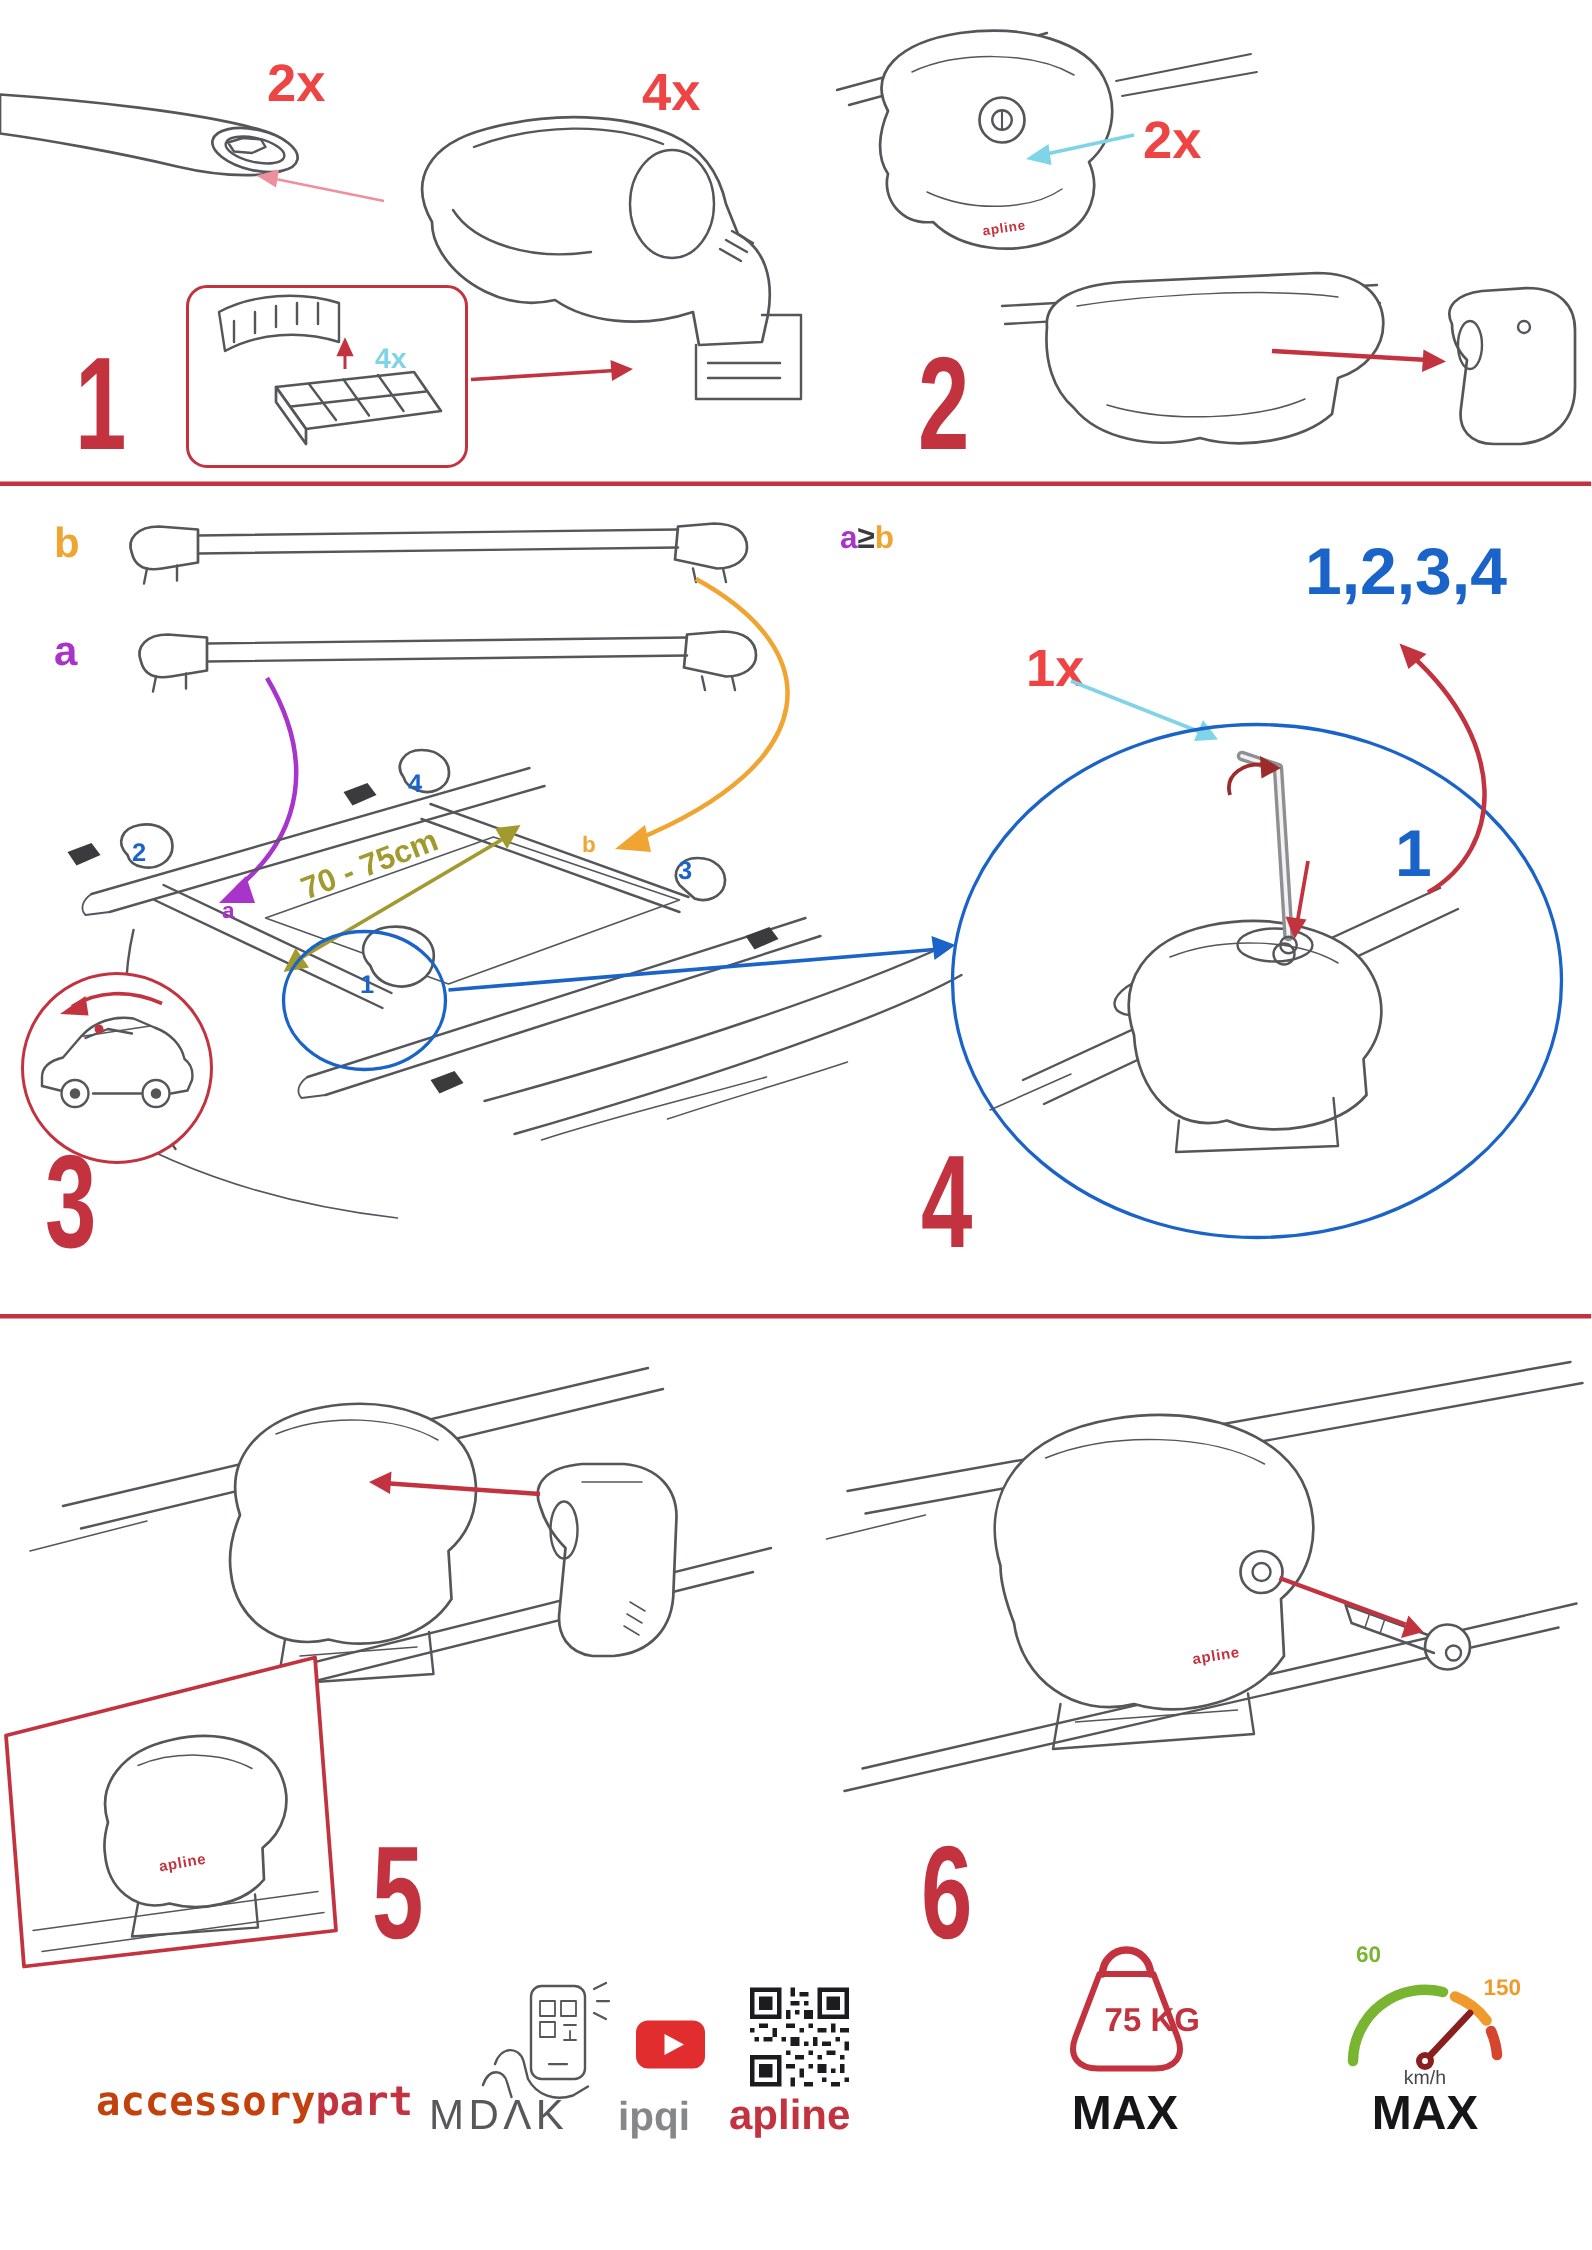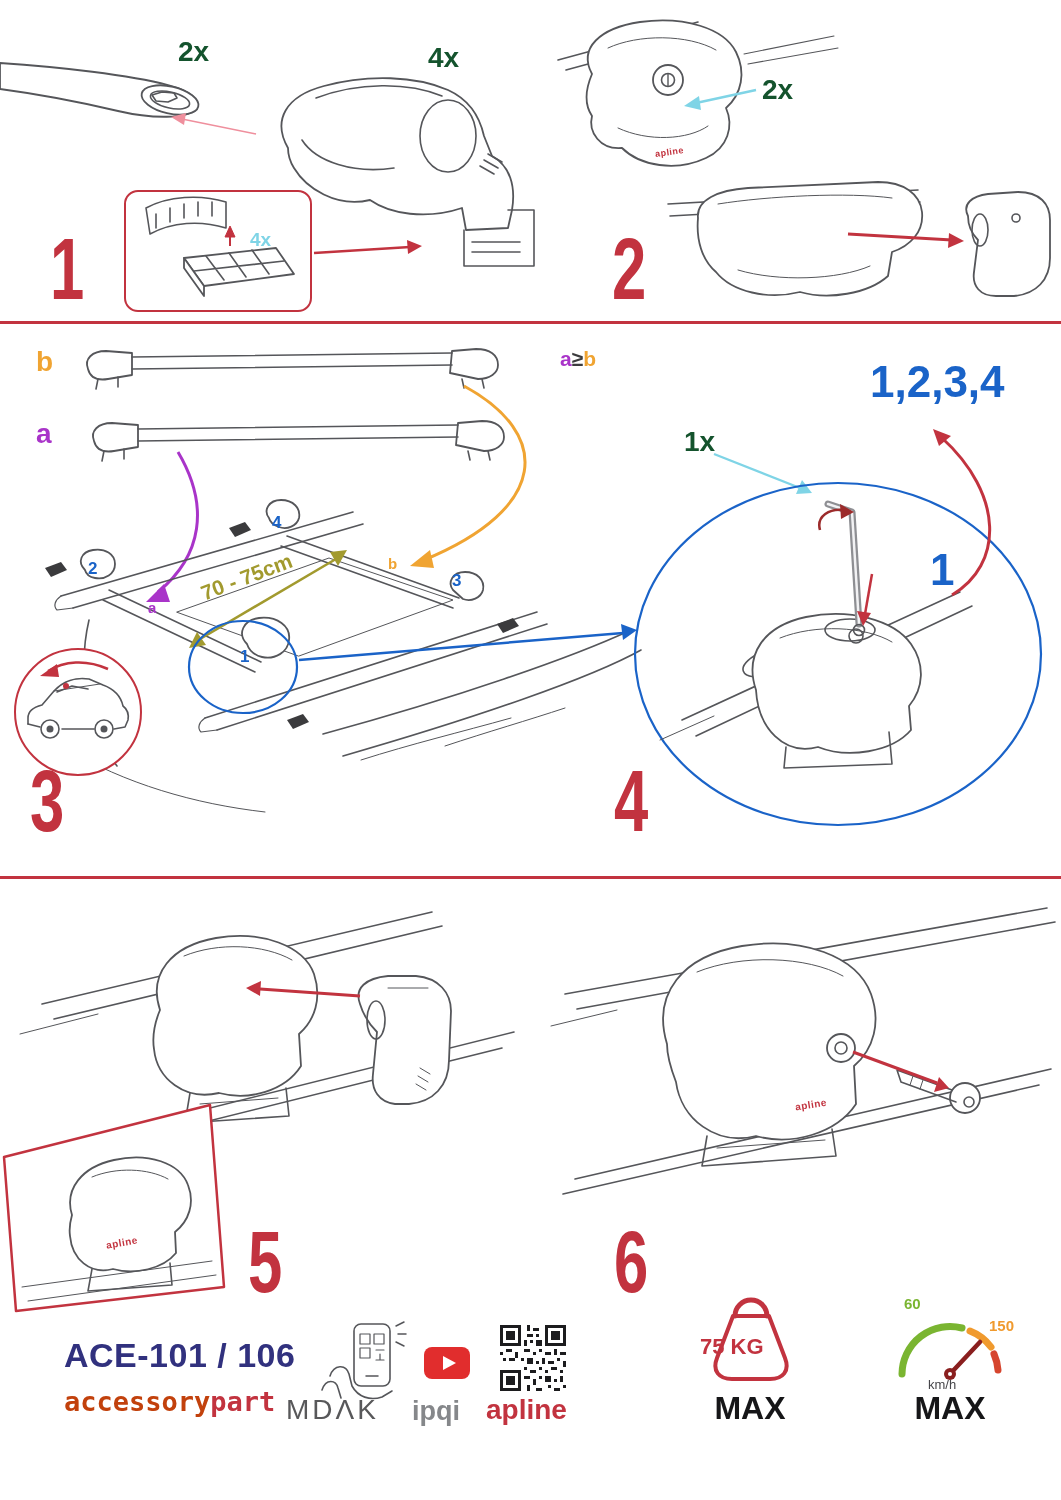--- a/index.html
+++ b/index.html
@@ -4,21 +4,21 @@
 <style>
   *{margin:0;padding:0;box-sizing:border-box}
   body{background:#ffffff}
   .page{position:relative;width:1061px;height:1500px;background:#fff;font-family:"Liberation Sans",sans-serif;overflow:hidden}
   .abs{position:absolute}
   svg.art{position:absolute;overflow:visible}
   .ln{stroke:#55565a;fill:none;stroke-width:1.6;stroke-linecap:round;stroke-linejoin:round}
   .lnf{stroke:#55565a;fill:#ffffff;stroke-width:1.8;stroke-linecap:round;stroke-linejoin:round}
   .t{position:absolute;white-space:nowrap;line-height:1}
   .stepnum{position:absolute;color:#c2333f;font-size:88px;font-weight:700;line-height:1;transform:scaleX(.7);transform-origin:left top;font-family:"Liberation Sans",sans-serif}
-  .qty{color:#14532d;font-size:28px;font-weight:600}
+  .qty{color:#ef4444;font-size:35px;font-weight:600}
   .qty-sm{color:#7fd4e6;font-size:19px;font-weight:600}
   .posnum{color:#1a63c8;font-size:17px;font-weight:700}
   .c-red{color:#c2333f}.c-blue{color:#1a63c8}.c-purple{color:#a934c9}.c-orange{color:#f0a432}
   .c-olive{color:#a29a2e}.c-ink{color:#3b3b3d}
   .divider{position:absolute;left:0;width:1061px;height:3px;background:#c2333f}
   .barlbl{font-size:28px;font-weight:700}
   .tinylogo{font-size:10px;font-weight:700;color:#c2333f;letter-spacing:.5px}
   .inset-box{position:absolute;border:2.5px solid #c2333f;border-radius:14px;background:#fff}
   .circle-box{position:absolute;border:2.5px solid #c2333f;border-radius:50%;background:#fff}
   .para-label{font-size:15px;font-weight:700}
@@ -313,21 +313,20 @@
         <path d="M368,184 l-3,9 M378,188 l-3,9" stroke-width="1"></path>
       </g>
     </g>
     <g>
       <path d="M308,160 L392,191" stroke="#c2333f" stroke-width="3" fill="none"></path>
       <polygon points="404,196 389,200 394,185" fill="#c2333f"></polygon>
     </g>
   </svg>
   <div class="t tinylogo" style="left:795px;top:1100px;transform:rotate(-9deg)">apline</div>
 
-  <div class="t" style="left:64px;top:1338px;font-size:34px;font-weight:700;color:#31317e;letter-spacing:.5px">ACE-101 / 106</div>
   <div class="t" style="left:64px;top:1388px;font-family:'DejaVu Sans Mono',monospace;font-size:27px;font-weight:700">
     <span style="color:#c2410c">accessory</span><span class="c-red">part</span>
   </div>
 
   <svg class="art" style="left:318px;top:1320px" width="88" height="82" viewBox="0 0 88 82">
     <g class="ln" stroke="#6a6a6e">
       <rect x="36" y="4" width="36" height="62" rx="7"></rect>
       <rect x="42" y="14" width="10" height="10" stroke-width="1.2"></rect>
       <rect x="56" y="14" width="10" height="10" stroke-width="1.2"></rect>
       <rect x="42" y="28" width="10" height="10" stroke-width="1.2"></rect>
@@ -366,31 +365,31 @@
       </g>
   </svg>
   <div class="t c-red" style="left:486px;top:1396px;font-size:28px;font-weight:700">apline</div>
 
   <svg class="art" style="left:692px;top:1288px" width="118" height="102" viewBox="0 0 118 102">
     <g stroke="#c2333f" fill="none" stroke-linejoin="round" stroke-linecap="round">
       <path d="M43,28 A16,16 0 0 1 75,28" stroke-width="5"></path>
       <path d="M41,28 L25,70 C20,83 27,91 40,91 L78,91 C91,91 98,83 93,70 L77,28 Z" stroke-width="4"></path>
     </g>
   </svg>
-  <div class="t c-red" style="left:700px;top:1336px;width:100px;text-align:left;font-size:22px;font-weight:700">75 KG</div>
+  <div class="t c-red" style="left:700px;top:1336px;width:100px;text-align:right;font-size:22px;font-weight:700">75 KG</div>
   <div class="t" style="left:702px;top:1392px;width:96px;text-align:center;font-size:32px;font-weight:800;color:#161618">MAX</div>
 
   <svg class="art" style="left:884px;top:1292px" width="132" height="104" viewBox="0 0 132 104">
     <g fill="none" stroke-linecap="round">
       <path d="M18,82 A48,48 0 0 1 78,36" stroke="#7ab531" stroke-width="7"></path>
       <path d="M86,39 A48,48 0 0 1 107,55" stroke="#f09a2e" stroke-width="7"></path>
       <path d="M110,62 A48,48 0 0 1 114,78" stroke="#d6452e" stroke-width="7"></path>
     </g>
     <line x1="66" y1="82" x2="96" y2="50" stroke="#8a1f1f" stroke-width="4.5" stroke-linecap="round"></line>
     <circle cx="66" cy="82" r="6" fill="#8a1f1f"></circle>
       <circle cx="66" cy="82" r="2" fill="#ffffff"></circle>
   </svg>
   <div class="t" style="left:904px;top:1296px;font-size:15px;font-weight:700;color:#7ab531">60</div>
   <div class="t" style="left:989px;top:1318px;font-size:15px;font-weight:700;color:#f09a2e">150</div>
-  <div class="t" style="left:928px;top:1378px;width:44px;text-align:left;font-size:13px;color:#46464a">km/h</div>
+  <div class="t" style="left:928px;top:1378px;width:44px;text-align:center;font-size:13px;color:#46464a">km/h</div>
   <div class="t" style="left:902px;top:1392px;width:96px;text-align:center;font-size:32px;font-weight:800;color:#161618">MAX</div>
 
 </div>
 
 </body></html>

